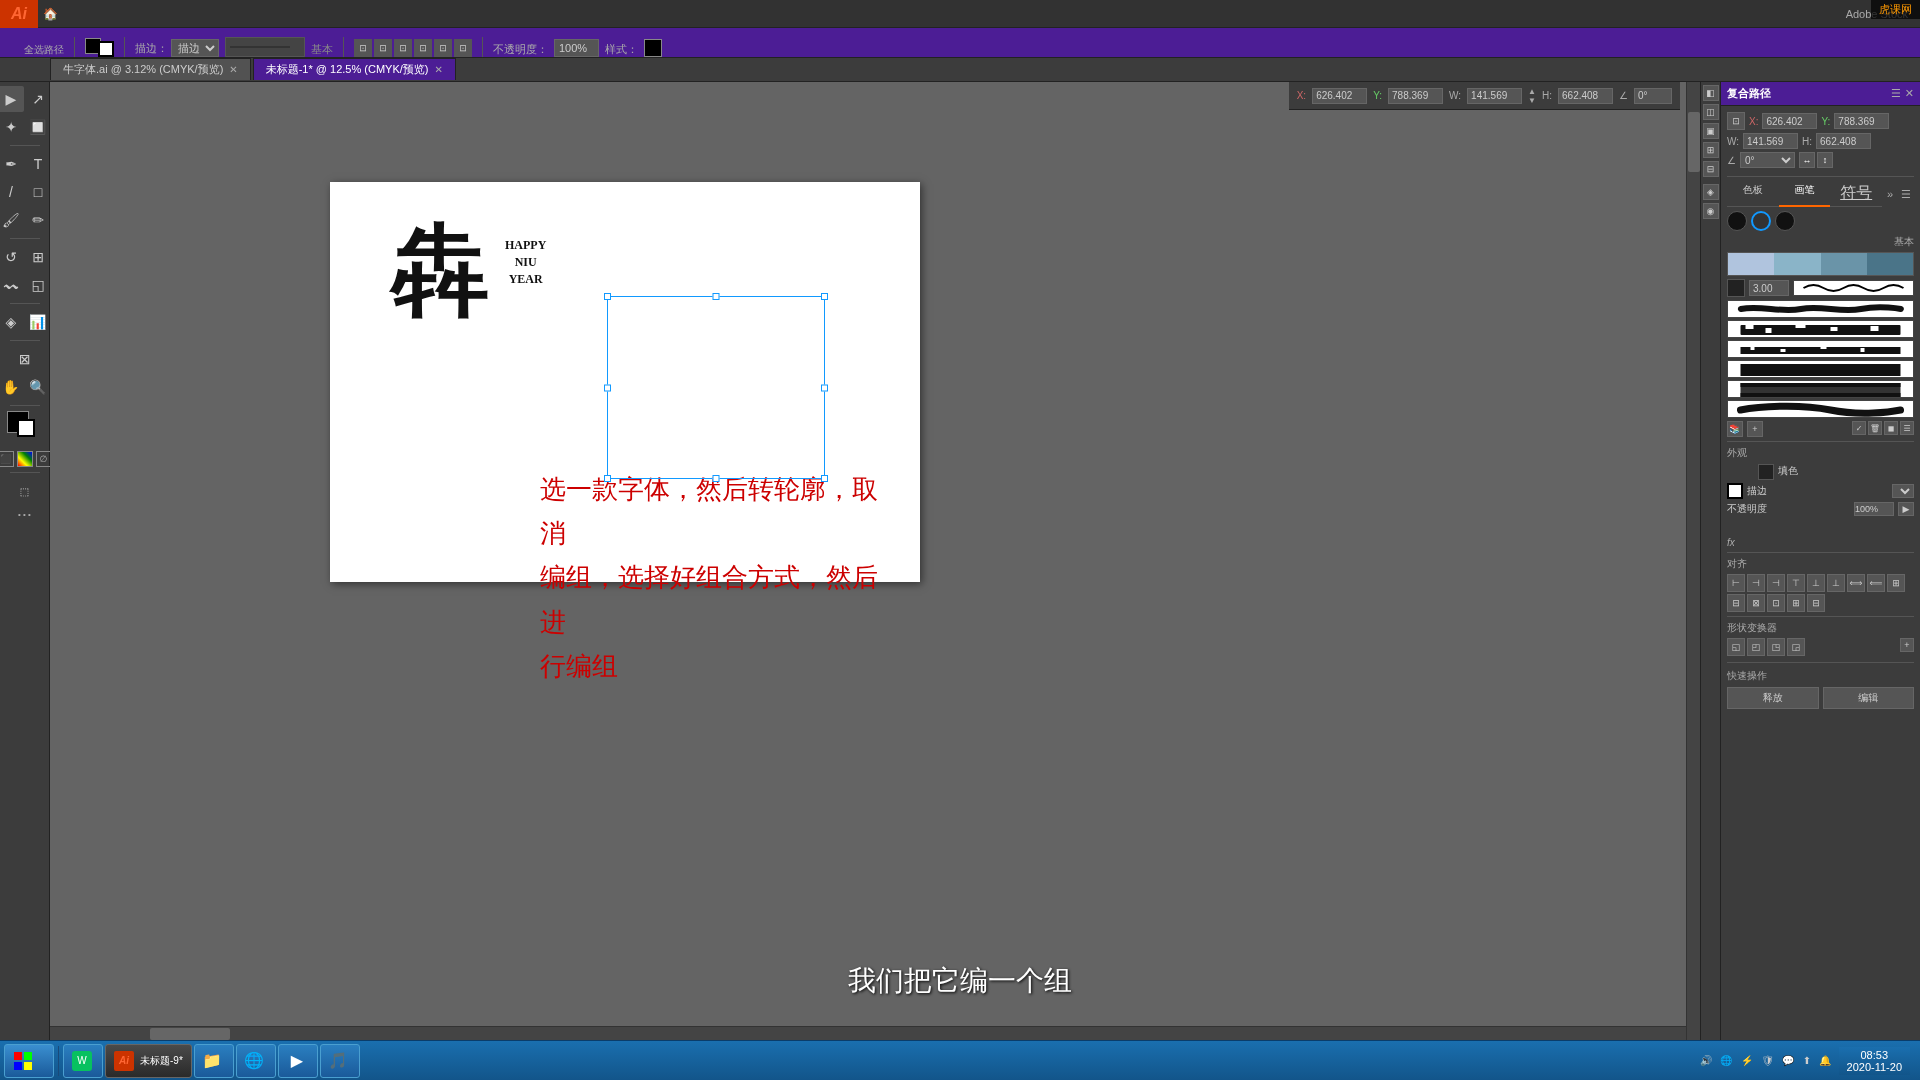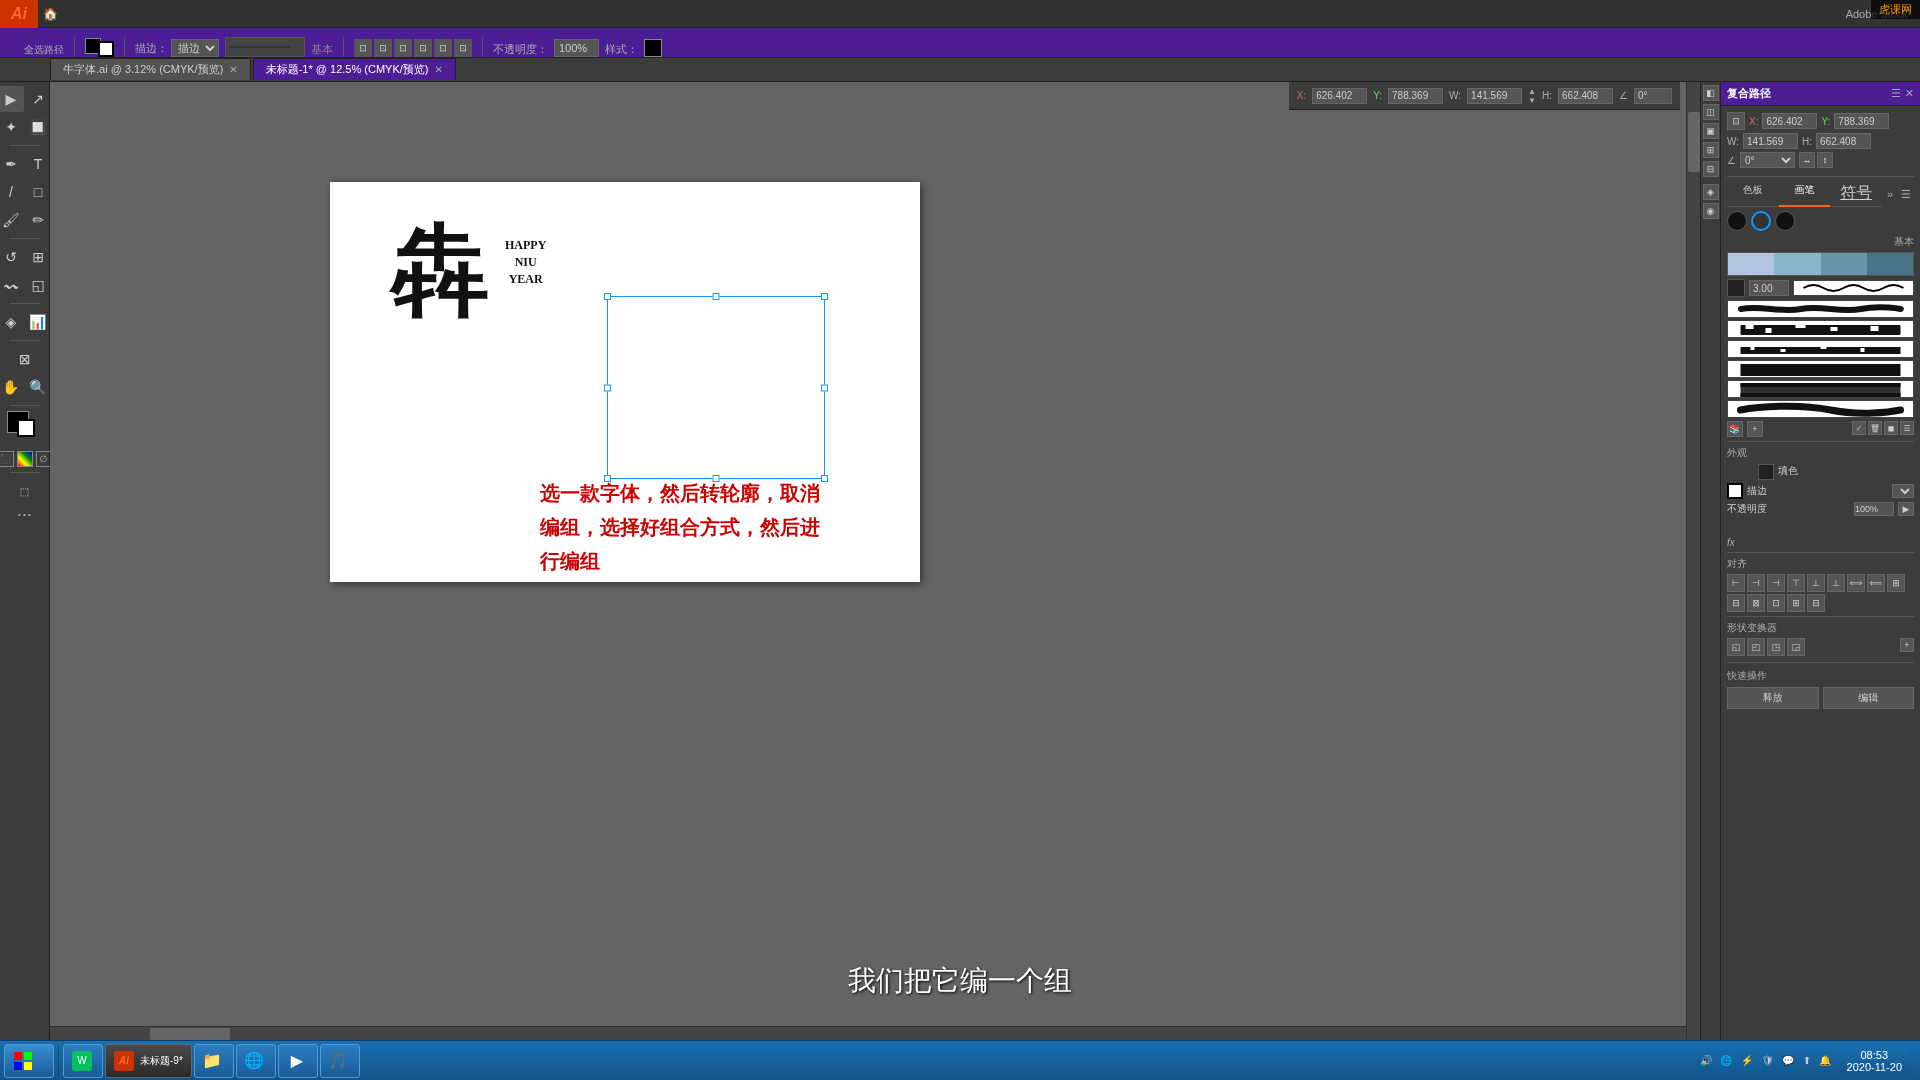--- a/index.html
+++ b/index.html
@@ -248,21 +248,21 @@
 
     <div id="artboard">
 
       <div style="position:absolute;left:60px;top:40px;font-size:100px;font-weight:900;color:#111;font-family:'STXingkai','KaiTi','SimHei',serif;line-height:1;">犇</div>
 
       <div style="position:absolute;left:175px;top:55px;font-size:12px;font-weight:bold;color:#111;font-family:serif;line-height:1.4;text-align:center;white-space:pre;">HAPPY
 NIU
 YEAR</div>
 
 
-      <div style="position:absolute;left:210px;top:294px;font-size:20px;color:#cc0000;font-weight:bold;line-height:1.7;white-space:pre-line;width:340px;">选一款字体，然后转轮廓，取消
+      <div style="position:absolute;left:210px;top:285px;font-size:26px;color:#cc0000;font-weight:normal;line-height:1.7;white-space:pre-line;width:340px;">选一款字体，然后转轮廓，取消
 编组，选择好组合方式，然后进
 行编组</div>
     </div>
 
     <div style="position:absolute;left:557px;top:214px;width:218px;height:183px;border:1.5px solid #1199ff;pointer-events:none;">
 
       <div style="position:absolute;left:-4px;top:-4px;width:7px;height:7px;background:#fff;border:1px solid #1199ff;"></div>
       <div style="position:absolute;left:50%;top:-4px;transform:translateX(-50%);width:7px;height:7px;background:#fff;border:1px solid #1199ff;"></div>
       <div style="position:absolute;right:-4px;top:-4px;width:7px;height:7px;background:#fff;border:1px solid #1199ff;"></div>
       <div style="position:absolute;left:-4px;top:50%;transform:translateY(-50%);width:7px;height:7px;background:#fff;border:1px solid #1199ff;"></div>

